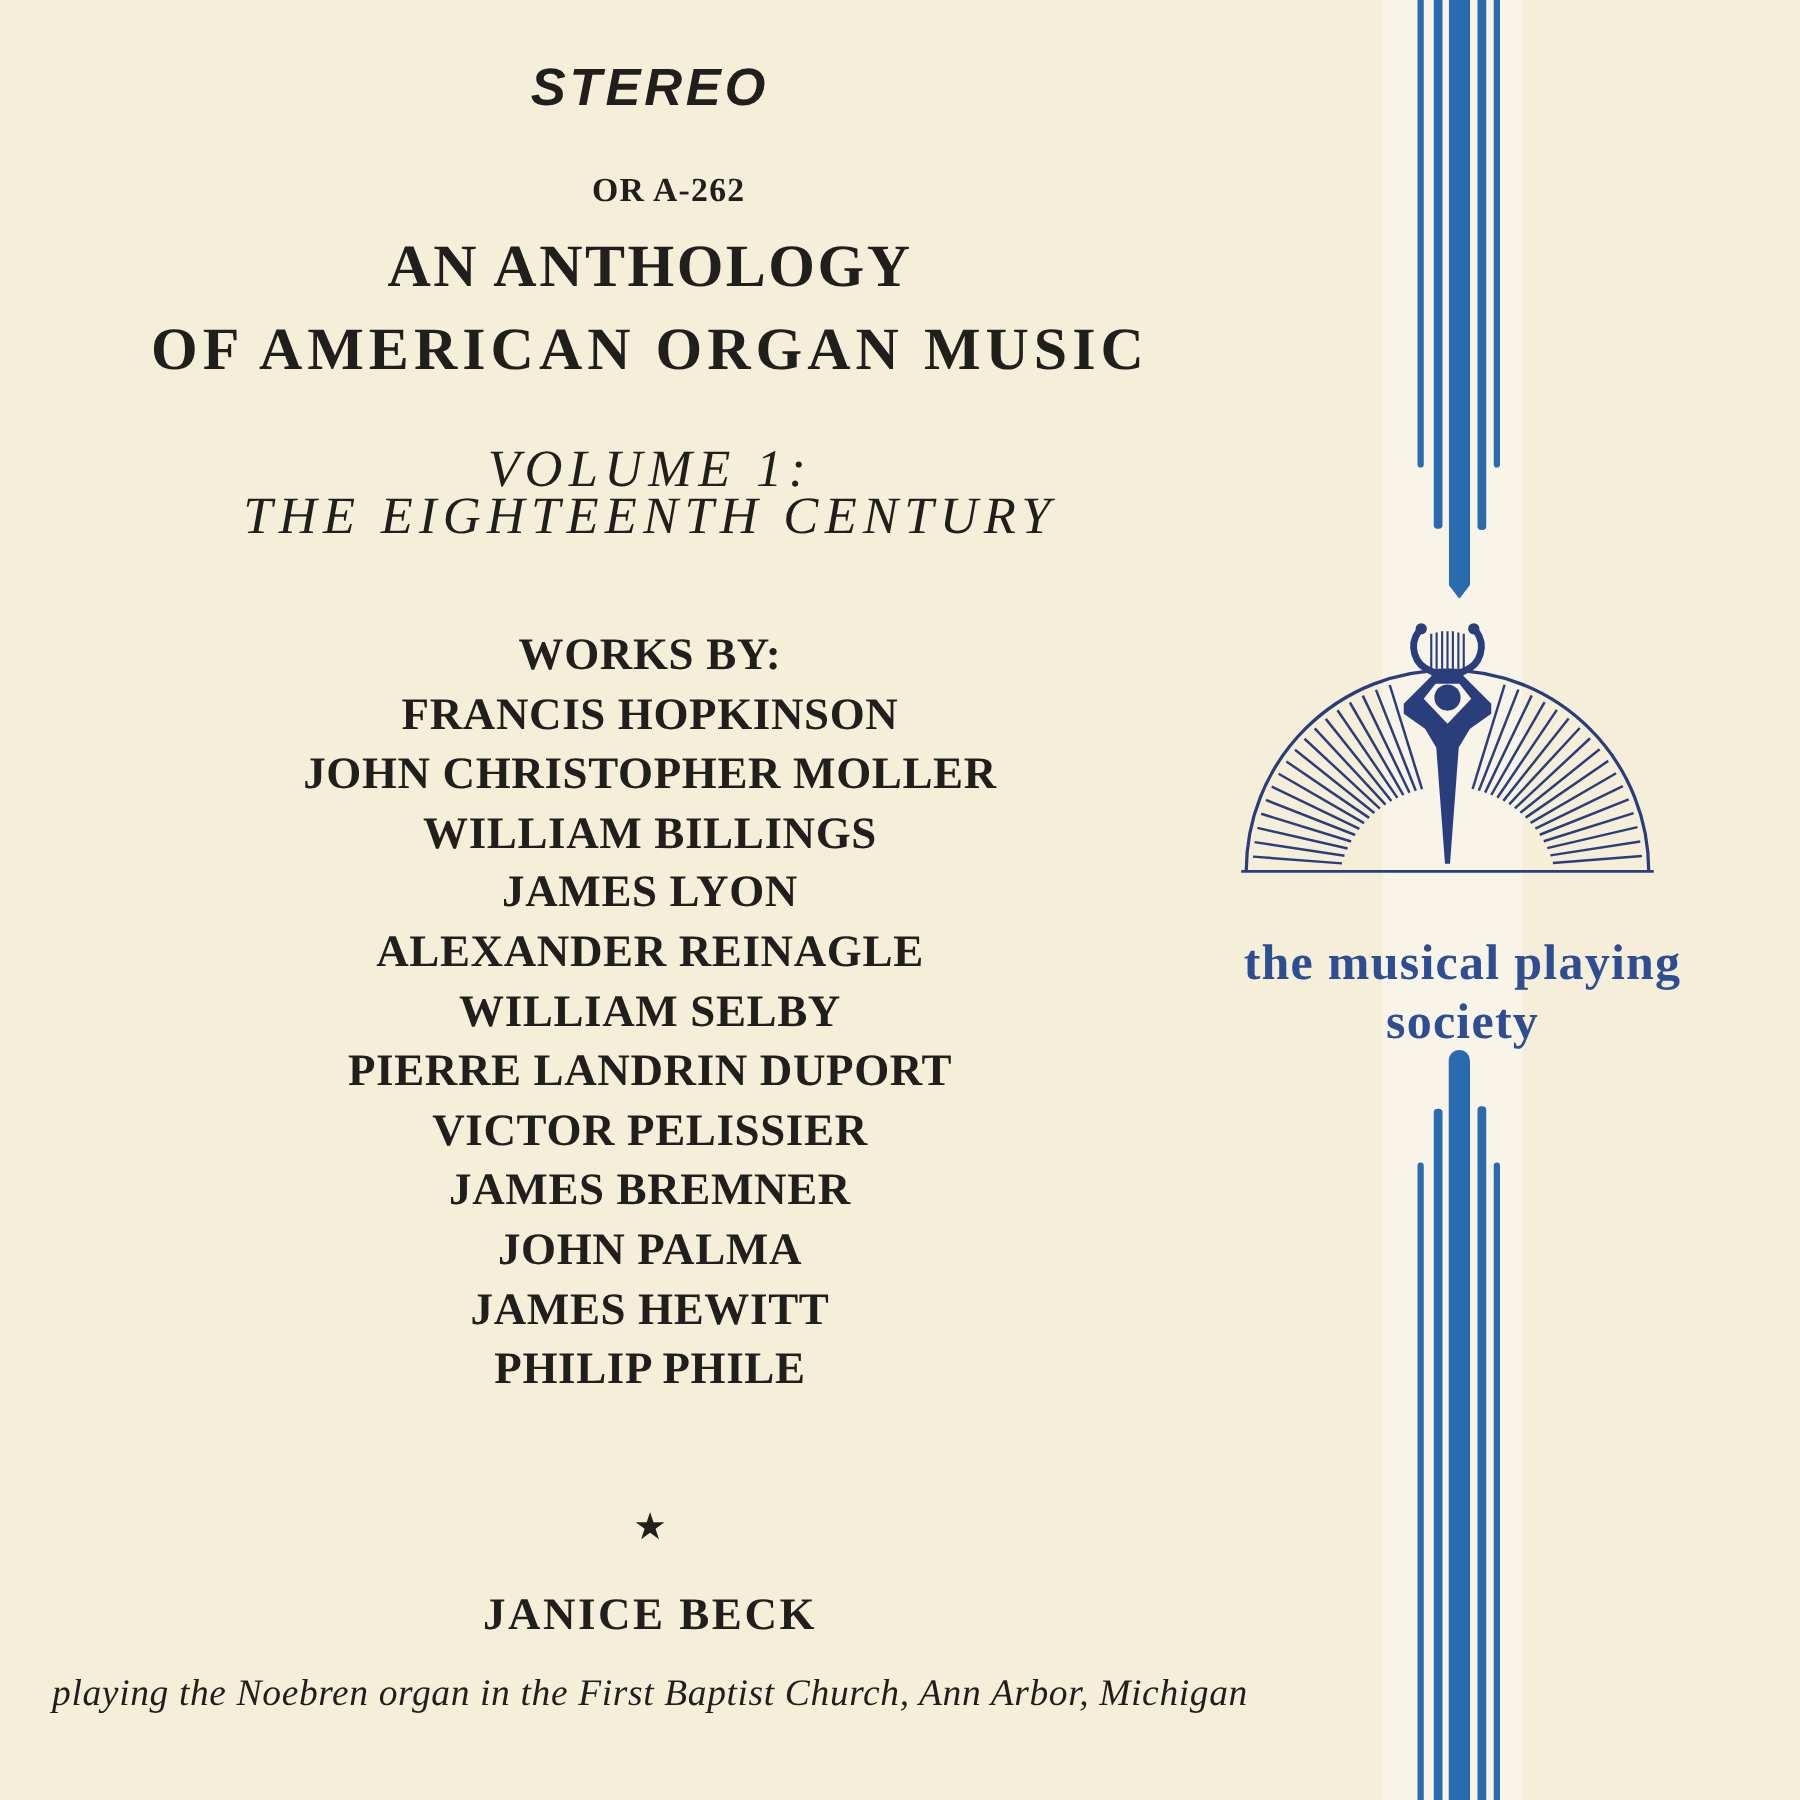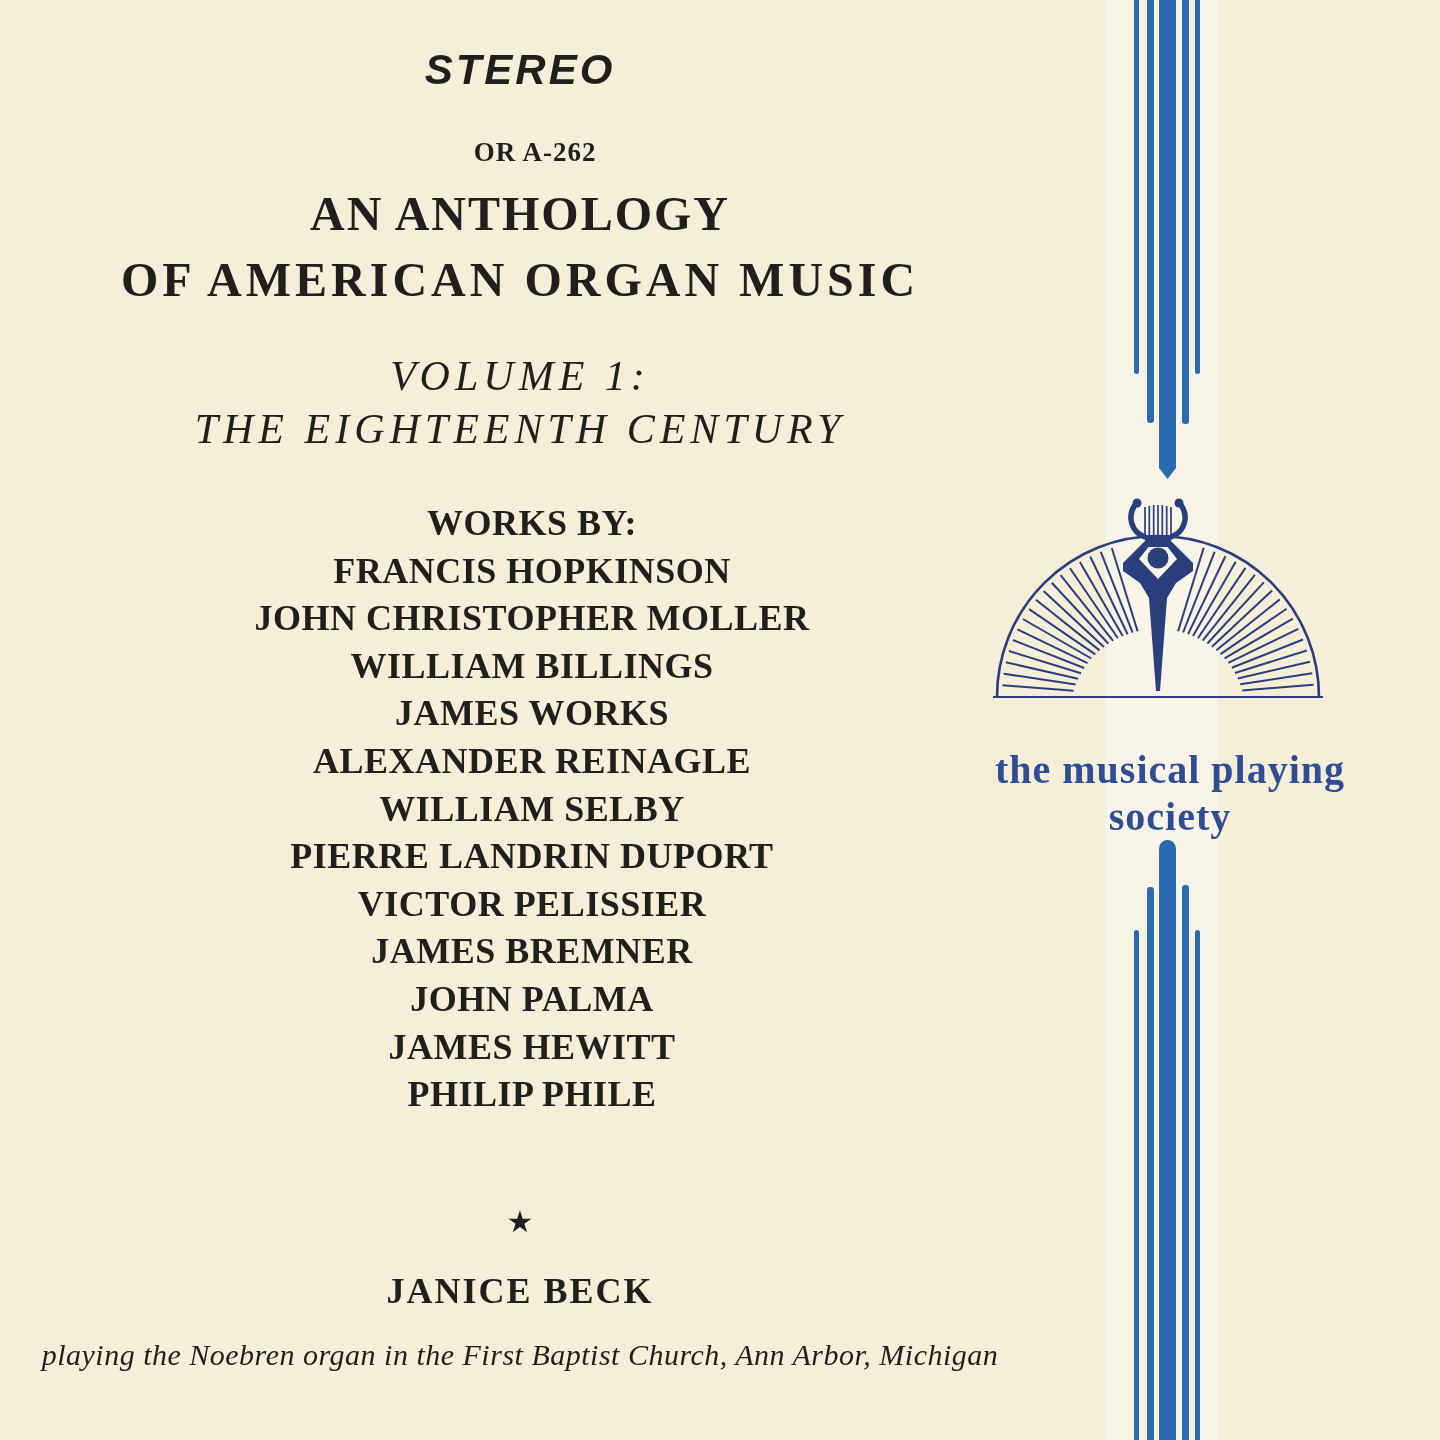--- a/index.html
+++ b/index.html
@@ -31,22 +31,22 @@
   .col { position:absolute; left:0; top:0; width:1040px; height:1332px; text-align:center; }
   .col > div { position:absolute; left:0; width:100%; }
   .stereo   { top:44px;  font-family:"Liberation Sans", sans-serif; font-style:italic;
               font-weight:600; font-size:42px; letter-spacing:3px; line-height:52px; }
   .catno    { top:137px; font-size:27px; font-weight:700; letter-spacing:1px; line-height:30px;padding-left:15px; }
   .title    { font-size:48px; font-weight:700; line-height:52px; }
   .l1       { top:188px; letter-spacing:2px; }
   .l2       { top:254px; letter-spacing:4px; }
   .vol      { font-style:italic; font-size:42px; letter-spacing:5px; line-height:50px; }
   .v1       { top:351px; }
-  .v2       { top:404px; }
-  .works    { top:500px; font-size:36px; font-weight:700; line-height:47.6px; letter-spacing:0.5px;padding-left:12px; }
+  .v2       { top:388px; }
+  .works    { top:500px; font-size:36px; font-weight:700; line-height:47.6px; letter-spacing:0.5px; }
   .star     { top:1206px; font-size:30px; line-height:32px; }
   .performer{ top:1272px; font-size:36px; font-weight:700; letter-spacing:2px; line-height:38px; }
   .credit   { top:1337px; font-style:italic; font-size:30px; letter-spacing:0.5px; line-height:36px; }
 </style>
 </head>
 <body>
 
 <div class="cover">
 
   <div class="band"></div>
@@ -133,21 +133,21 @@
     <div class="catno">OR A-262</div>
     <div class="title l1">AN ANTHOLOGY</div>
     <div class="title l2">OF AMERICAN ORGAN MUSIC</div>
     <div class="vol v1">VOLUME 1:</div>
     <div class="vol v2">THE EIGHTEENTH CENTURY</div>
     <div class="works" id="works">
       <div>WORKS BY:</div>
     <div>FRANCIS HOPKINSON</div>
         <div>JOHN CHRISTOPHER MOLLER</div>
         <div>WILLIAM BILLINGS</div>
-        <div>JAMES WORKS</div>
+        <div>JAMES LYON</div>
         <div>ALEXANDER REINAGLE</div>
         <div>WILLIAM SELBY</div>
         <div>PIERRE LANDRIN DUPORT</div>
         <div>VICTOR PELISSIER</div>
         <div>JAMES BREMNER</div>
         <div>JOHN PALMA</div>
         <div>JAMES HEWITT</div>
         <div>PHILIP PHILE</div>
       </div>
     <div class="star">★</div>

